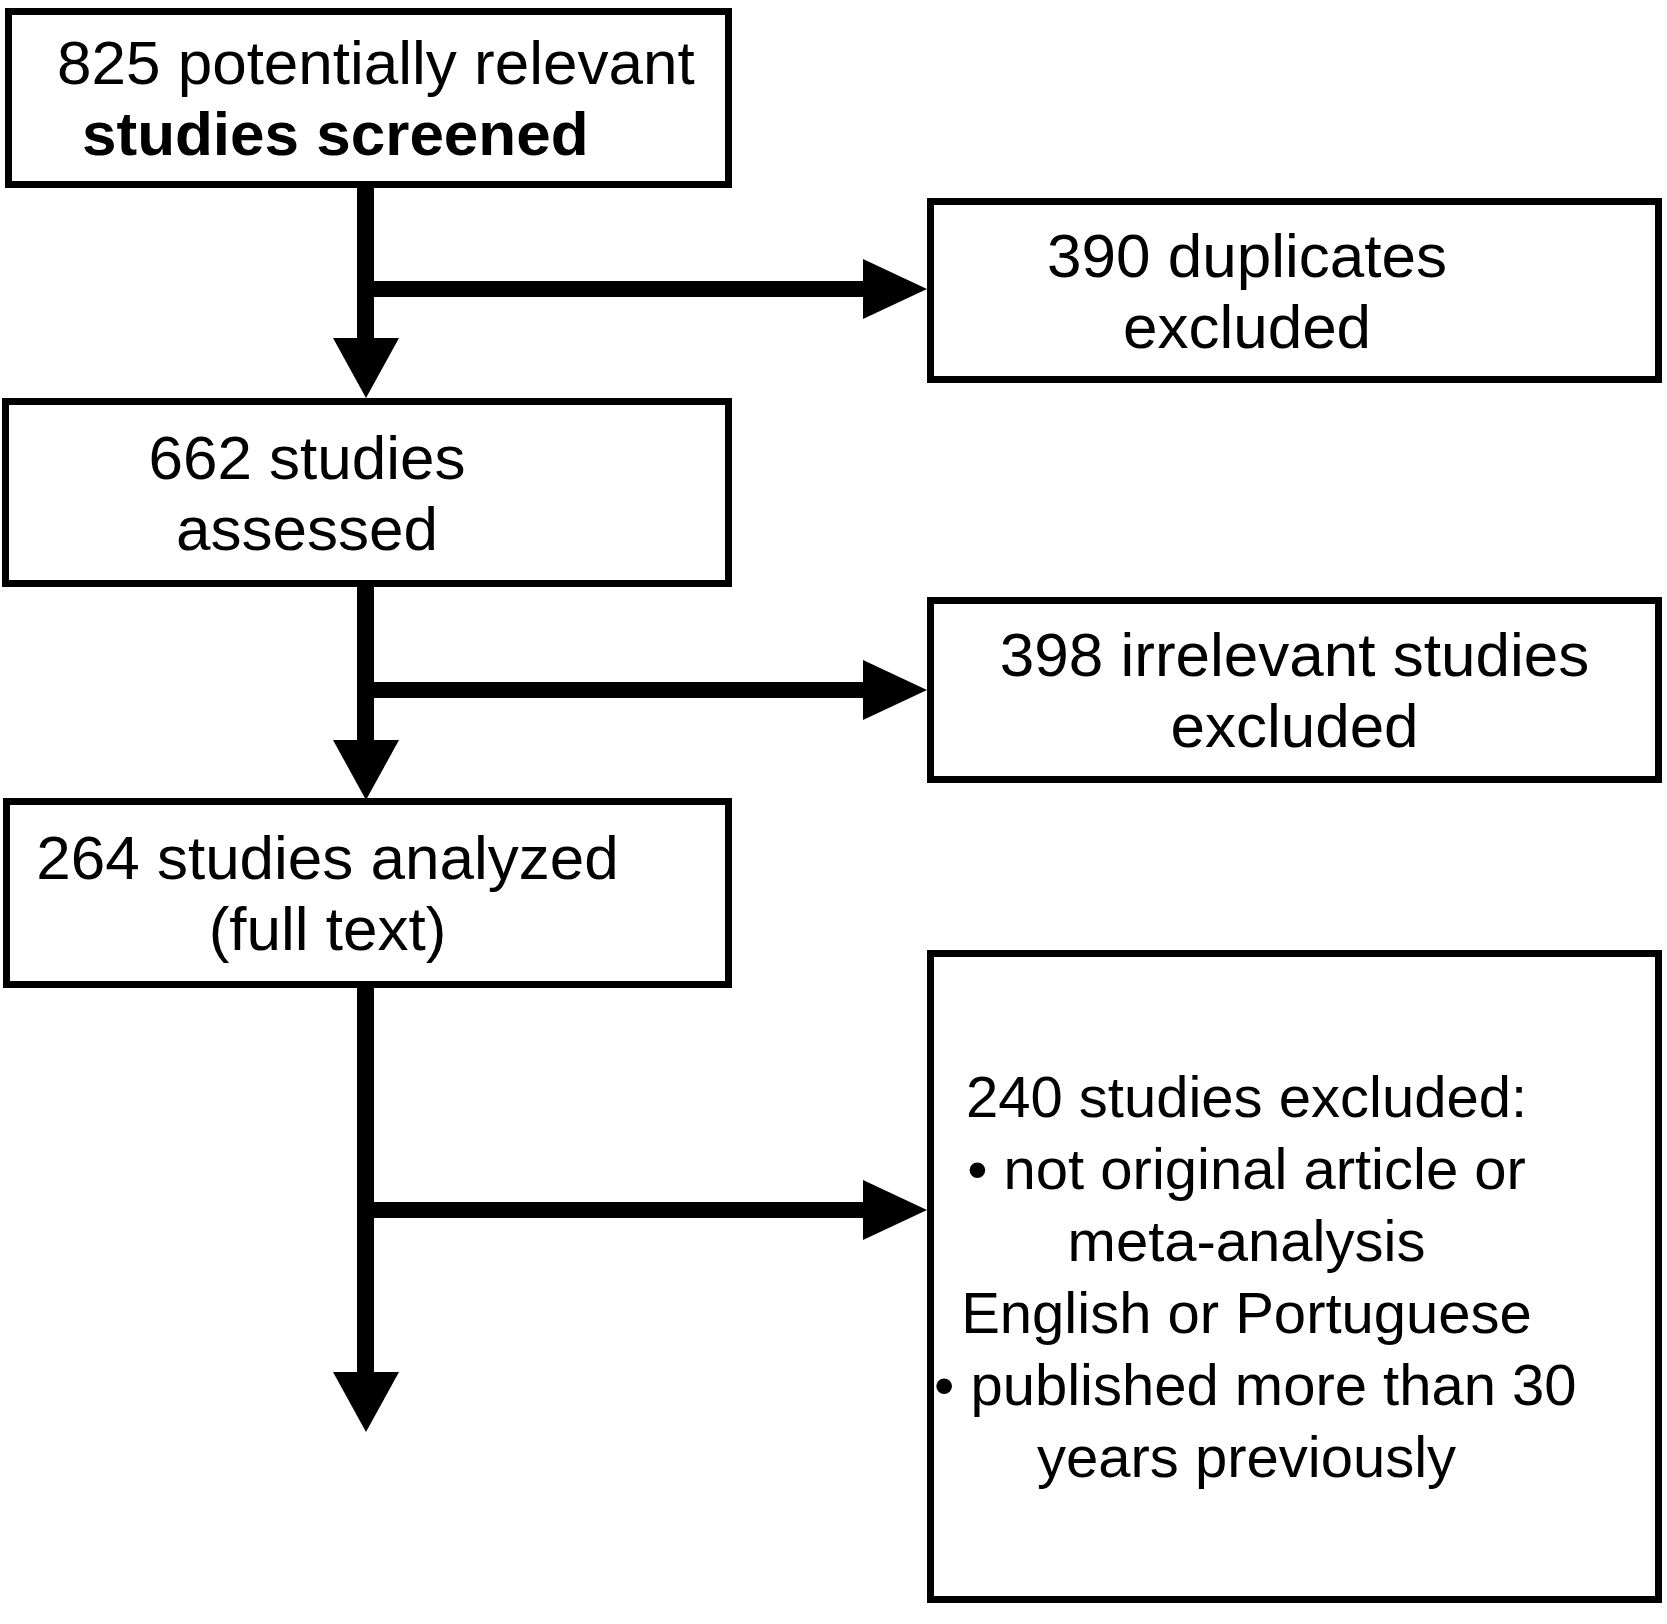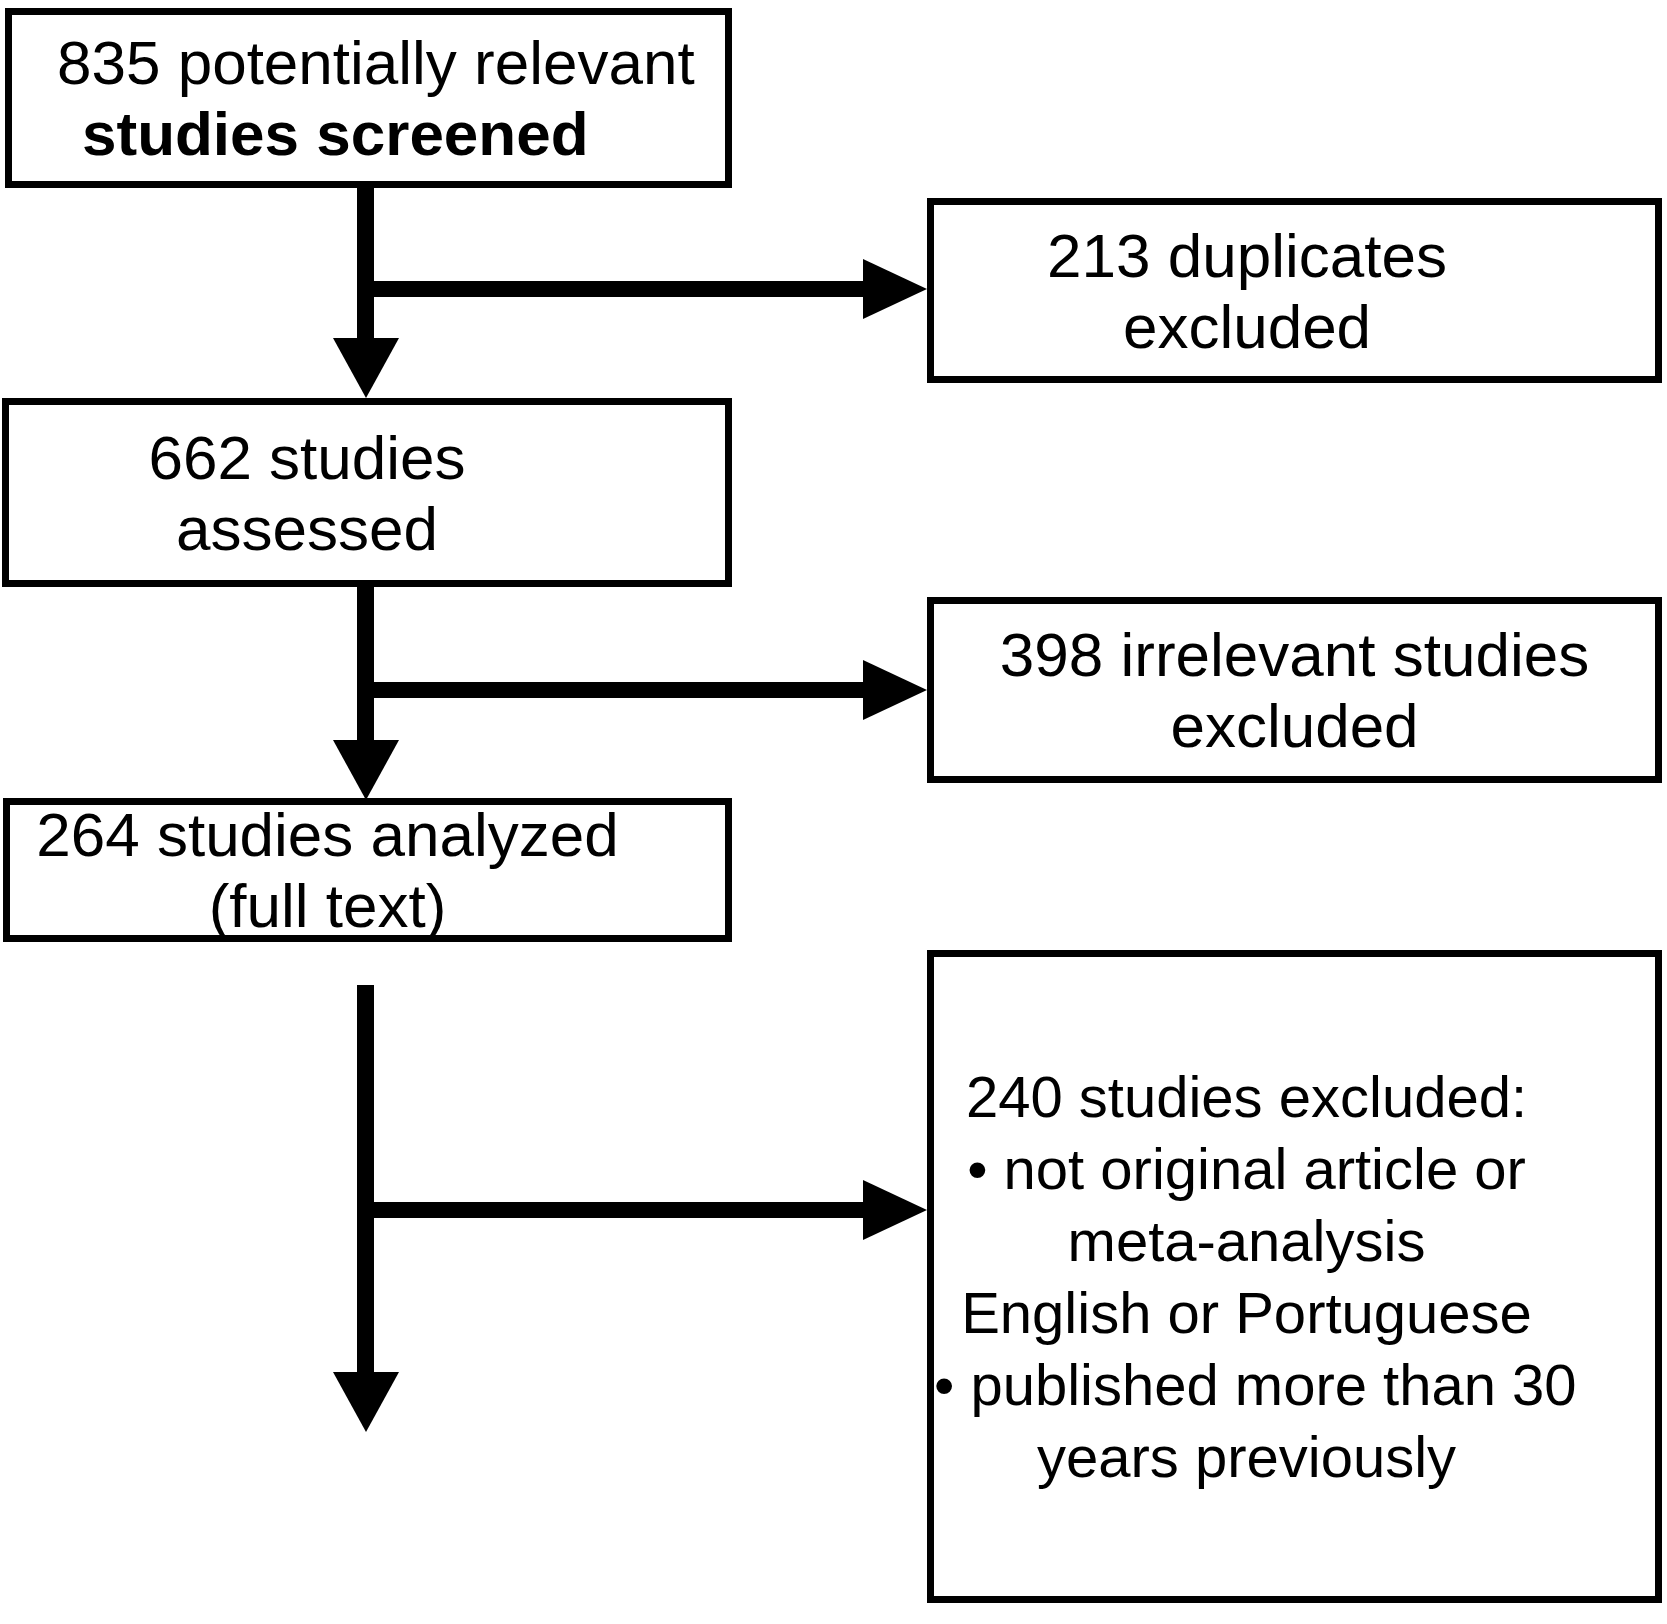--- a/index.html
+++ b/index.html
@@ -23,21 +23,21 @@
     font-size: 62px;
     line-height: 71px;
     text-align: center;
   }
   .node .ln { white-space: nowrap; }
   
   #box-screened { left: 5px;  top: 8px;    width: 727px; height: 180px;
                   text-align: left; padding-left: 45px; }
   #box-screened .ln:nth-child(2) { text-indent: 25px; font-weight: bold; }
   #box-assessed { left: 2px;  top: 398px;  width: 730px; height: 189px; padding-right: 120px; }
-  #box-analyzed { left: 3px;  top: 798px;  width: 729px; height: 144px; padding-right: 80px; }
+  #box-analyzed { left: 3px;  top: 798px;  width: 729px; height: 190px; padding-right: 80px; }
   #box-included { left: 5px;  top: 1432px; width: 728px; height: 188px; padding-right: 80px; }
   
   #box-duplicates { left: 927px; top: 198px; width: 735px; height: 185px; padding-right: 95px; }
   #box-irrelevant { left: 927px; top: 597px; width: 735px; height: 186px; }
   #box-excluded   { left: 927px; top: 950px; width: 735px; height: 653px; padding-right: 96px;
                     font-size: 58px; line-height: 72px; }
   
   .vline, .hline { position: absolute; background: #000000; }
   .vline { width: 17px; left: 357px; }
   .hline { height: 16px; left: 365px; width: 500px; }
@@ -68,37 +68,37 @@
   #v3h { top: 1372px; }
   #h3 { top: 1202px; }
   #h3h { top: 1180px; }
 </style>
 </head>
 <body>
 
 <div id="stage">
 
   <div class="node" id="box-screened">
-    <div class="ln">835 potentially relevant</div>
+    <div class="ln">825 potentially relevant</div>
     <div class="ln">studies screened</div>
   </div>
 
   <div class="node" id="box-assessed">
     <div class="ln">662 studies</div>
     <div class="ln">assessed</div>
   </div>
 
   <div class="node" id="box-analyzed">
     <div class="ln">264 studies analyzed</div>
     <div class="ln">(full text)</div>
   </div>
 
 
   <div class="node" id="box-duplicates">
-    <div class="ln">213 duplicates</div>
+    <div class="ln">390 duplicates</div>
     <div class="ln">excluded</div>
   </div>
 
   <div class="node" id="box-irrelevant">
     <div class="ln">398 irrelevant studies</div>
     <div class="ln">excluded</div>
   </div>
 
   <div class="node" id="box-excluded">
     <div class="ln">240 studies excluded:</div>

